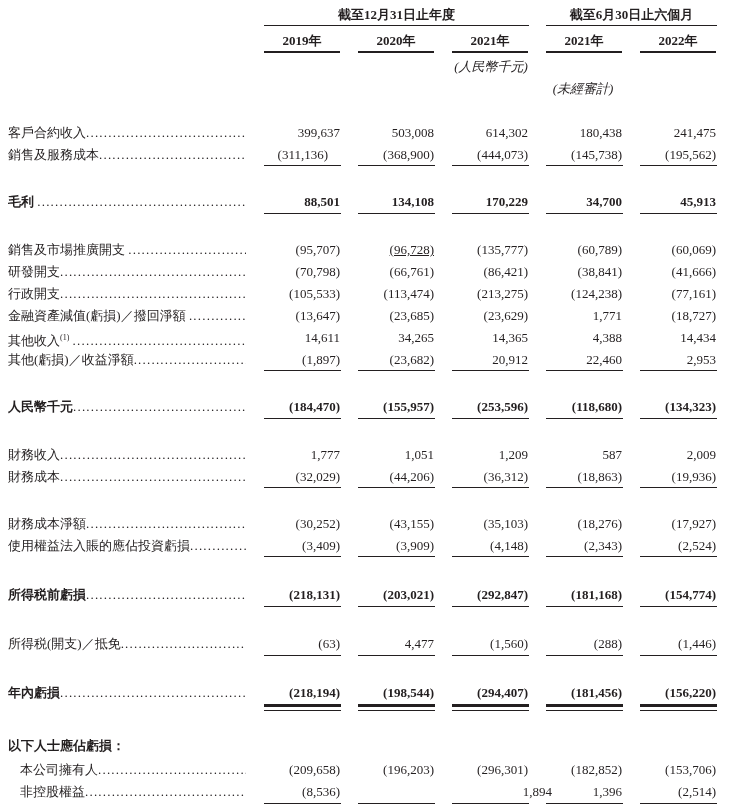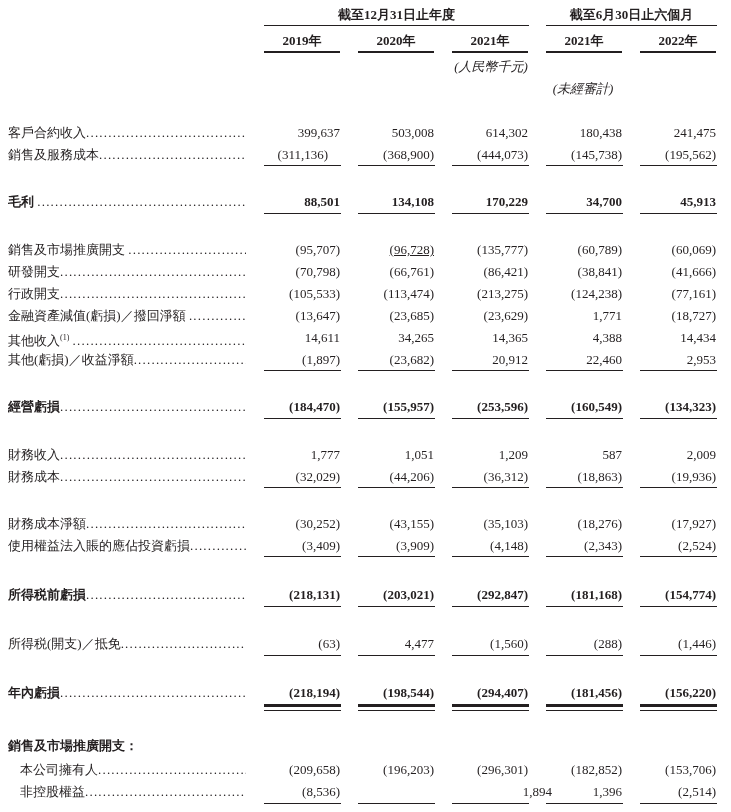--- a/index.html
+++ b/index.html
@@ -132,25 +132,25 @@
   <div class="cell" style="left:546px;">22,460</div>
   <div class="cell" style="left:640px;">2,953</div>
 </div>
 <div class="uline" style="left:264px;top:370px;"></div>
 <div class="uline" style="left:358px;top:370px;"></div>
 <div class="uline" style="left:452px;top:370px;"></div>
 <div class="uline" style="left:546px;top:370px;"></div>
 <div class="uline" style="left:640px;top:370px;"></div>
 
 <div class="row" style="top:398px;">
-  <div class="label bold"><span>經營虧損</span><span class="dots" style="font-weight:normal">................................................</span></div>
+  <div class="label bold"><span>人民幣千元</span><span class="dots" style="font-weight:normal">................................................</span></div>
   <div class="cell bold" style="left:264px;">(184,470)</div>
   <div class="cell bold" style="left:358px;">(155,957)</div>
   <div class="cell bold" style="left:452px;">(253,596)</div>
-  <div class="cell bold" style="left:546px;">(160,549)</div>
+  <div class="cell bold" style="left:546px;">(118,680)</div>
   <div class="cell bold" style="left:640px;">(134,323)</div>
 </div>
 <div class="uline" style="left:264px;top:418px;"></div>
 <div class="uline" style="left:358px;top:418px;"></div>
 <div class="uline" style="left:452px;top:418px;"></div>
 <div class="uline" style="left:546px;top:418px;"></div>
 <div class="uline" style="left:640px;top:418px;"></div>
 
 <div class="row" style="top:446px;">
   <div class="label"><span>財務收入</span><span class="dots">................................................</span></div>
@@ -237,21 +237,21 @@
 <div class="dline-thick" style="left:452px;top:704px;"></div>
 <div class="dline-thick" style="left:546px;top:704px;"></div>
 <div class="dline-thick" style="left:640px;top:704px;"></div>
 <div class="dline-thin" style="left:264px;top:710px;"></div>
 <div class="dline-thin" style="left:358px;top:710px;"></div>
 <div class="dline-thin" style="left:452px;top:710px;"></div>
 <div class="dline-thin" style="left:546px;top:710px;"></div>
 <div class="dline-thin" style="left:640px;top:710px;"></div>
 
 <div class="row" style="top:737px;">
-  <div class="label bold">銷售及市場推廣開支：</div>
+  <div class="label bold">以下人士應佔虧損：</div>
 </div>
 
 <div class="row" style="top:761px;">
   <div class="label indent"><span>本公司擁有人</span><span class="dots">................................................</span></div>
   <div class="cell" style="left:264px;">(209,658)</div>
   <div class="cell" style="left:358px;">(196,203)</div>
   <div class="cell" style="left:452px;">(296,301)</div>
   <div class="cell" style="left:546px;">(182,852)</div>
   <div class="cell" style="left:640px;">(153,706)</div>
 </div>

